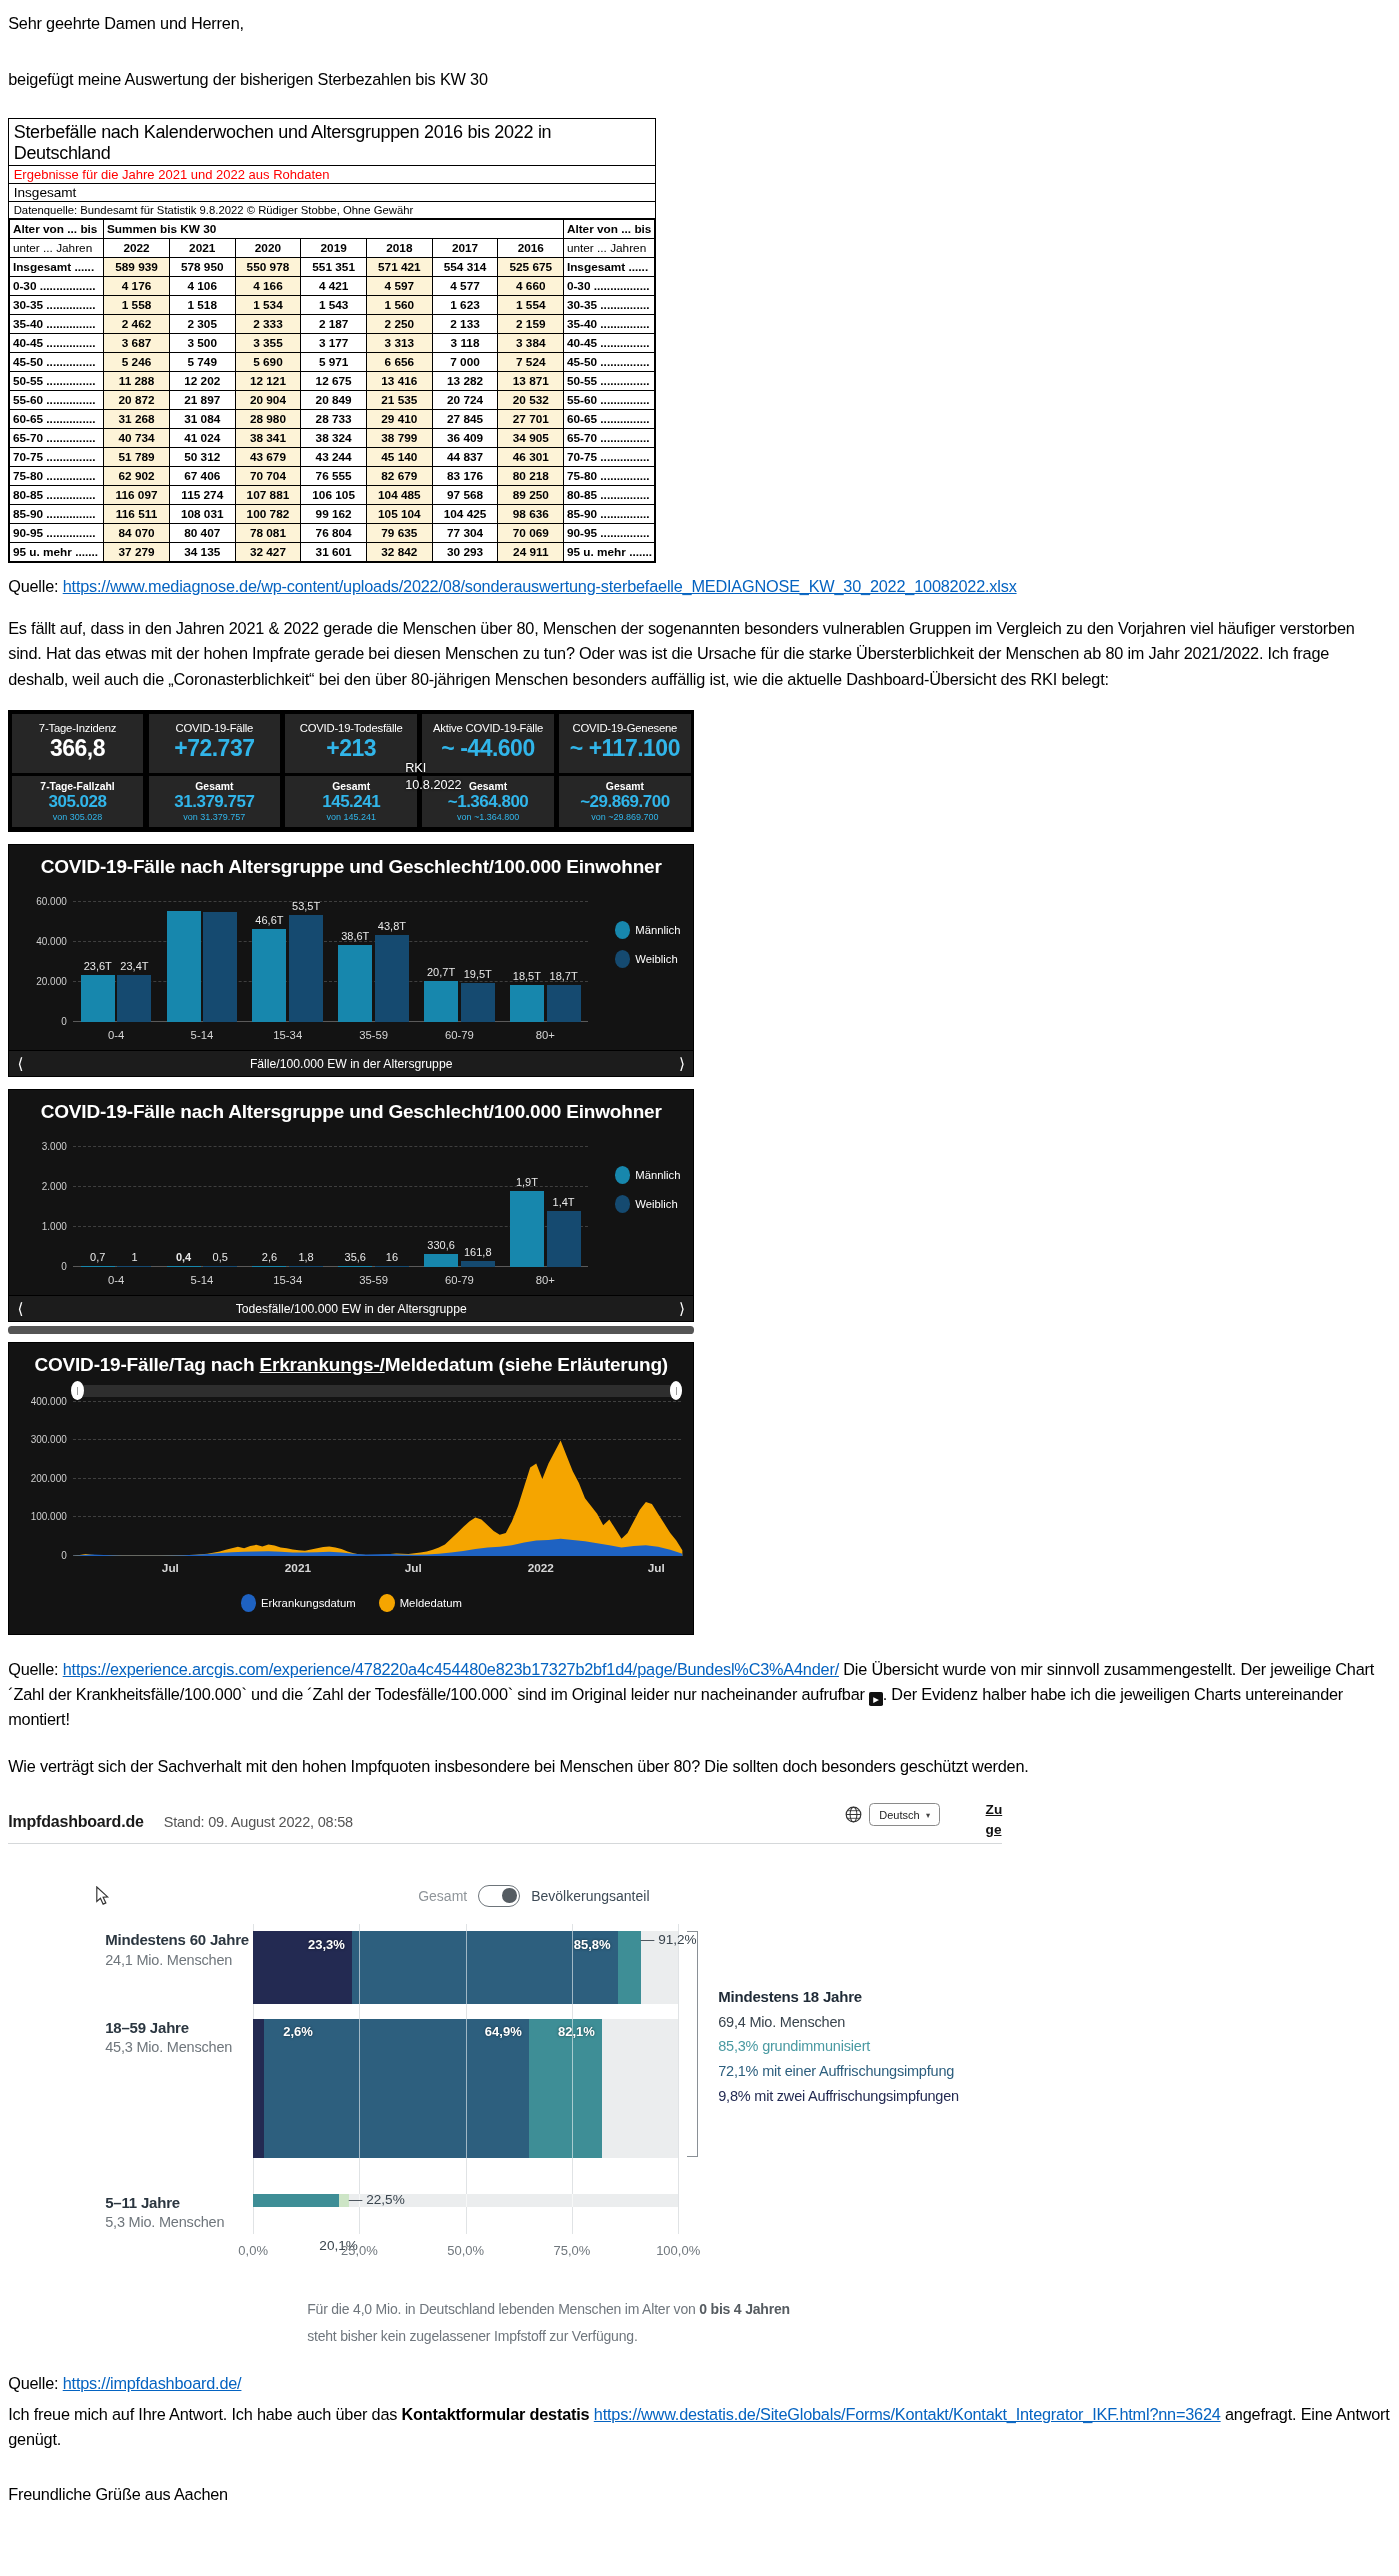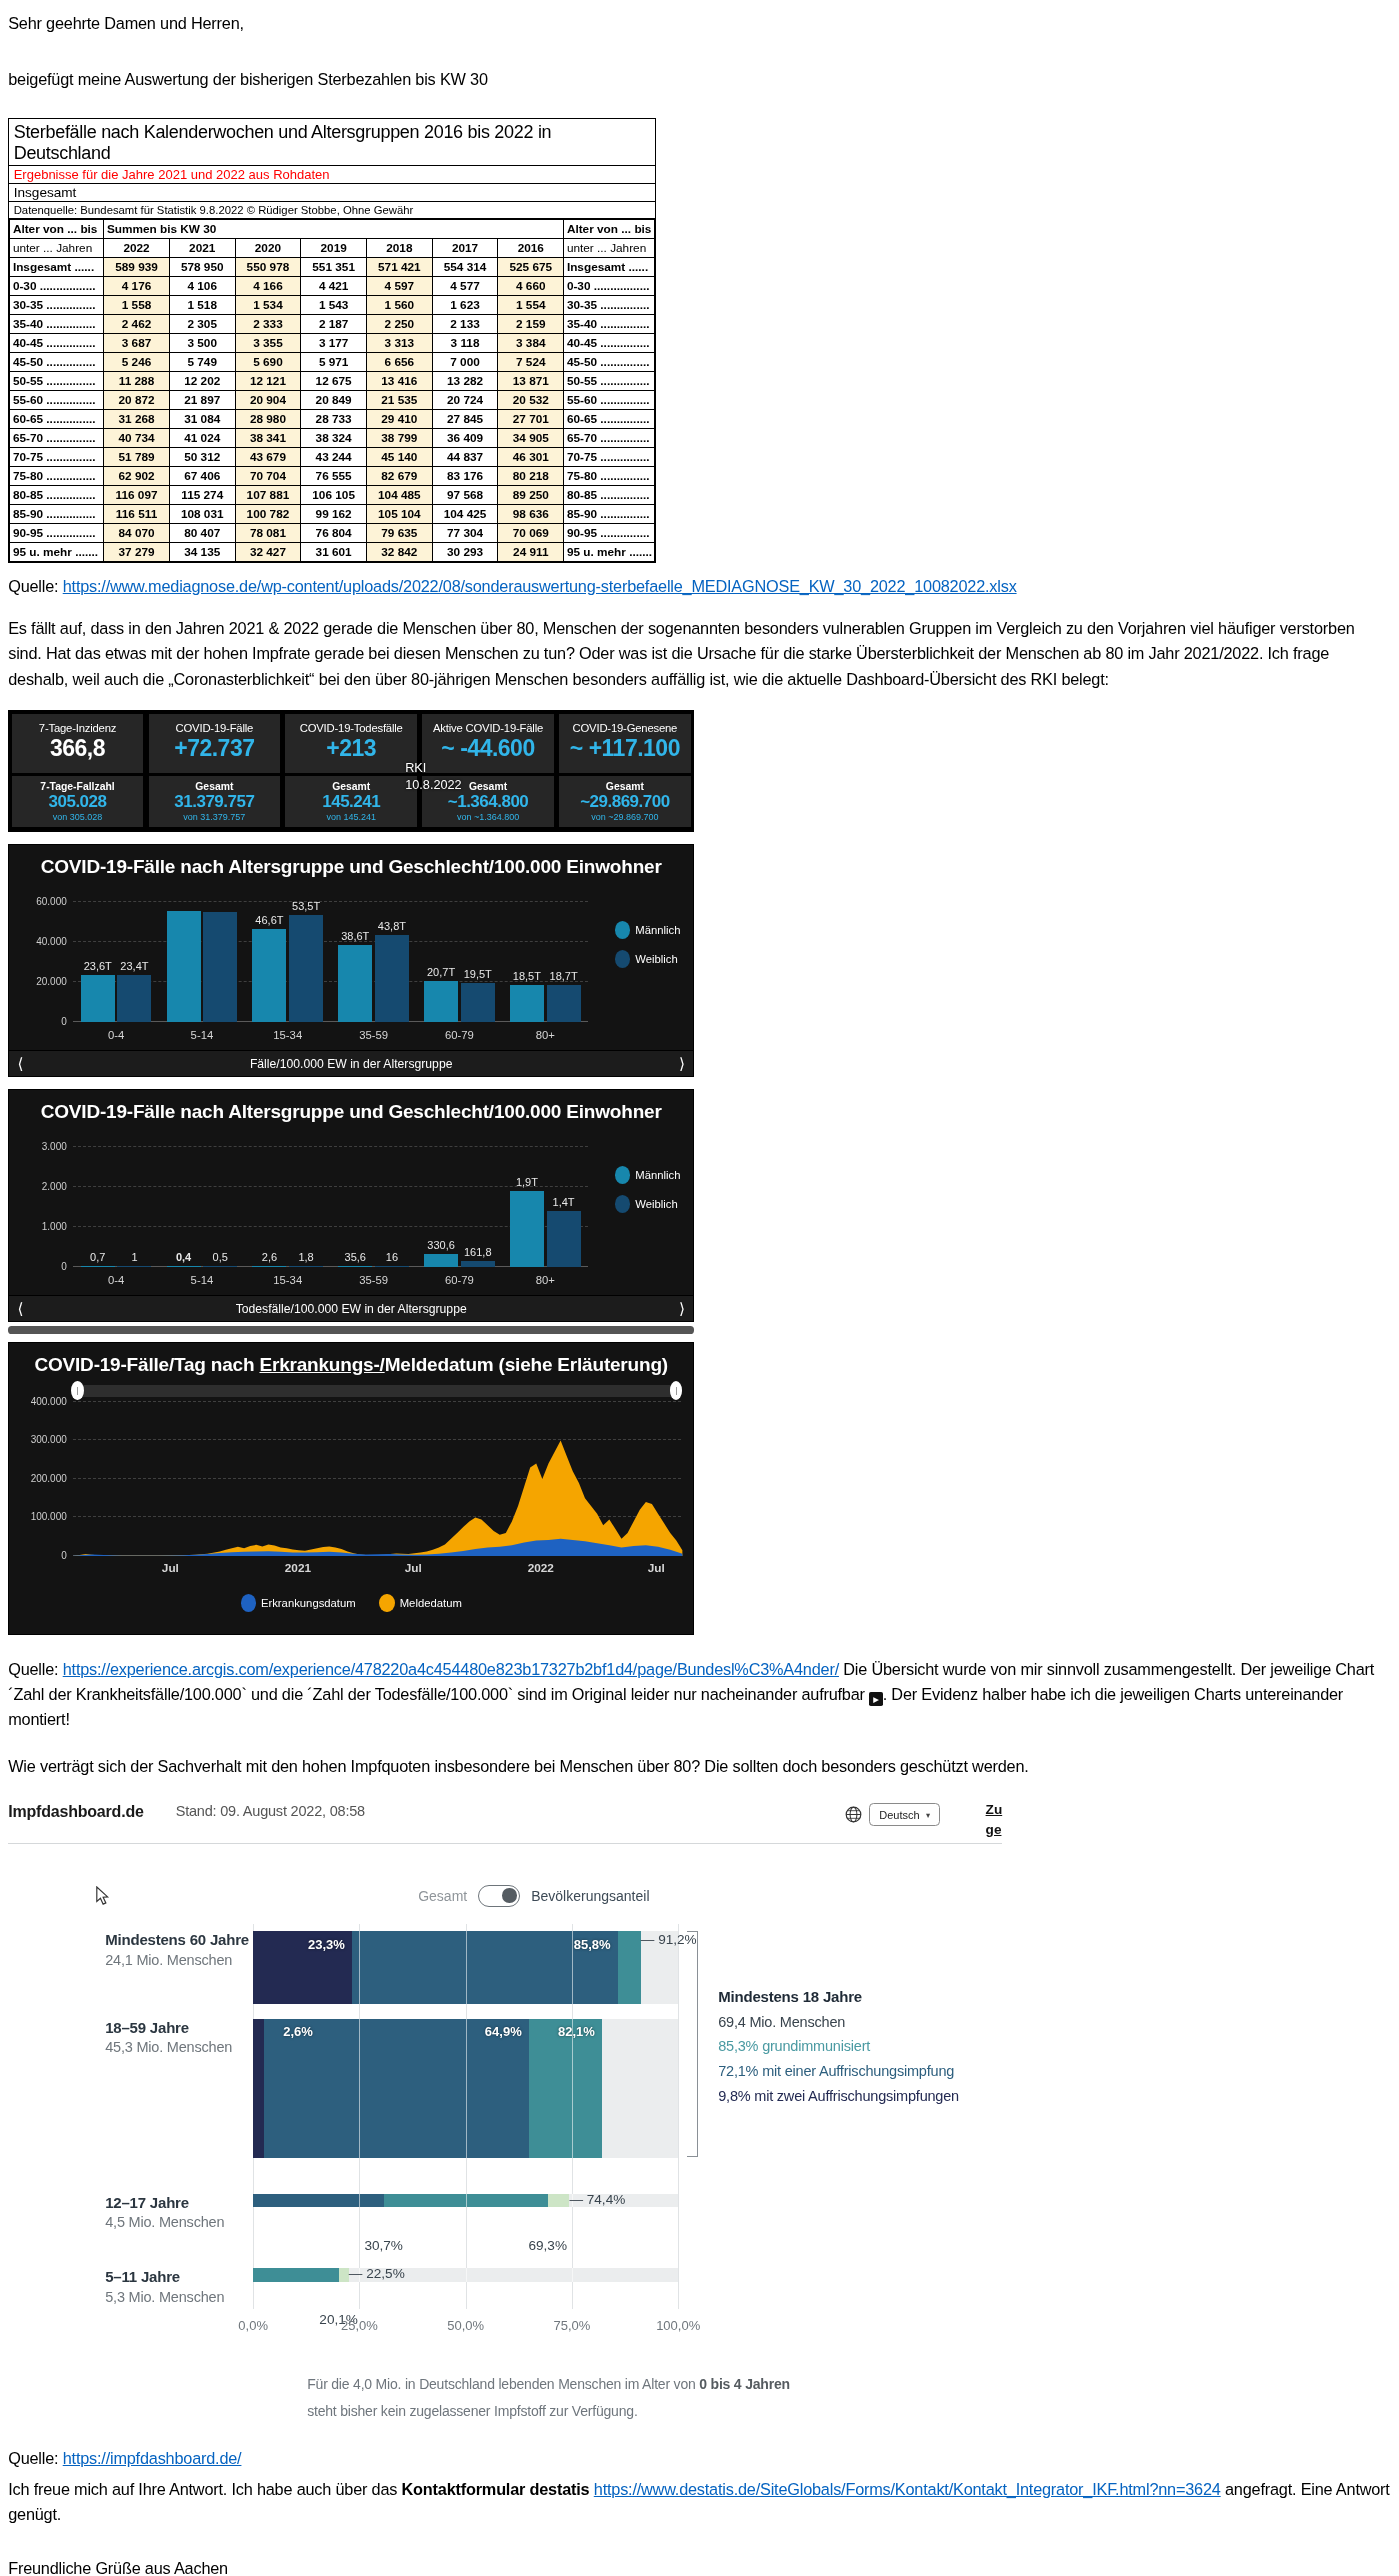--- a/index.html
+++ b/index.html
@@ -74,21 +74,21 @@
   .handle i { display:block; width:0.9px; height:8.2px; background:#9a9a9a; }
   .handle.left { left:-1.8px; } .handle.right { right:-1.8px; }
   .plot3 { position:relative; height:154px; margin:5.4px 12.7px 0 64px; }
   .xticks { position:relative; height:18px; margin:5.4px 12.7px 0 64px; color:#d6d6d6; font-size:11.8px; font-weight:bold;}
   .xtick { position:absolute; transform:translateX(-50%); }
   .legend3 { display:flex; justify-content:center; gap:23.6px; align-items:center; padding:14.5px 0 20px; }
   .scrollband { width:686px; height:8.2px; background:#555; margin-top:4.5px; border-radius:3.6px; }
 
   
   .impf { margin-top:23.6px; width:994px; position:relative; }
-  .impf-head { display:flex; align-items:flex-start; gap:32px; position:relative; height:38px; }
+  .impf-head { display:flex; align-items:center; gap:20px; position:relative; height:38px; }
   .impf-brand { font-size:16px; font-weight:bold; color:#1a1a1a; letter-spacing:-0.2px;}
   .impf-stand { font-size:14.5px; color:#555; letter-spacing:-0.2px;}
   .impf-right { position:absolute; right:62px; top:0; display:flex; align-items:center; gap:7.3px; }
   .lang-btn { border:0.9px solid #8a8a8a; border-radius:4.5px; padding:4.5px 9px; font-size:11px; color:#222; display:flex; gap:6.4px; align-items:center; background:#fff; cursor:pointer;}
   .cuttext { position:absolute; right:0; top:-3.6px; font-weight:bold; font-size:13.6px; line-height:1.5; text-decoration:underline; color:#111; }
   .impf-hr { border-top:0.9px solid #d5d8da; margin-top:1.8px; width:994px; }
   .toggle-row { margin:40px 0 0 410px; display:flex; align-items:center; gap:11px; height:23.6px;}
   .tg-left { color:#8f959a; font-size:14px; }
   .tg-right { color:#3d4a56; font-size:14px; }
   .toggle { width:42px; height:22px; border:1.4px solid #6e757b; border-radius:11.8px; position:relative; background:#fff; cursor:pointer;}
@@ -714,42 +714,20 @@
           <span class="seg-label" style="left: 2.6%; margin-left: 19px;">2,6%</span>
           <span class="seg-label" style="right: 35.1%; margin-right: 7.3px;">64,9%</span>
           <span class="seg-label" style="right: 17.9%; margin-right: 7.3px;">82,1%</span>
           <div class="ir-overlay">
             <i style="left: 25%;"></i>
             <i style="left: 50%;"></i>
             <i style="left: 75%;"></i>
           </div>
         </div>
       </div>
-      <div class="impf-row" style="margin-bottom: 38px;">
-        <div class="ir-label">
-          <div class="ir-name">12–17 Jahre</div>
-          <div class="ir-sub">4,5 Mio. Menschen</div>
-        </div>
-        <div class="ir-bar" style="height: 13.6px;">
-          <div class="seg" style="width: 30.7%; background: rgb(45, 95, 126);"></div>
-          <div class="seg" style="width: 38.6%; background: rgb(62, 142, 150);"></div>
-          <div class="seg" style="width: 5.1%; background: rgb(205, 229, 198);"></div>
-          <div class="seg" style="width: 25.6%; background: rgb(235, 237, 238);"></div>
-          <div class="ir-overlay">
-            <i style="left: 25%;"></i>
-            <i style="left: 50%;"></i>
-            <i style="left: 75%;"></i>
-          </div>
-          <span class="marker" style="left: 74.4%; top: -1.8px;">— 74,4%</span>
-        </div>
-        <div class="below-labels">
-          <span style="left: 30.7%;">30,7%</span>
-          <span style="left: 69.3%;">69,3%</span>
-        </div>
-      </div>
       <div class="impf-row" style="margin-bottom: 0px;">
         <div class="ir-label">
           <div class="ir-name">5–11 Jahre</div>
           <div class="ir-sub">5,3 Mio. Menschen</div>
         </div>
         <div class="ir-bar" style="height: 13.6px;">
           <div class="seg" style="width: 20.1%; background: rgb(62, 142, 150);"></div>
           <div class="seg" style="width: 2.4%; background: rgb(205, 229, 198);"></div>
           <div class="seg" style="width: 77.5%; background: rgb(235, 237, 238);"></div>
           <div class="ir-overlay">

